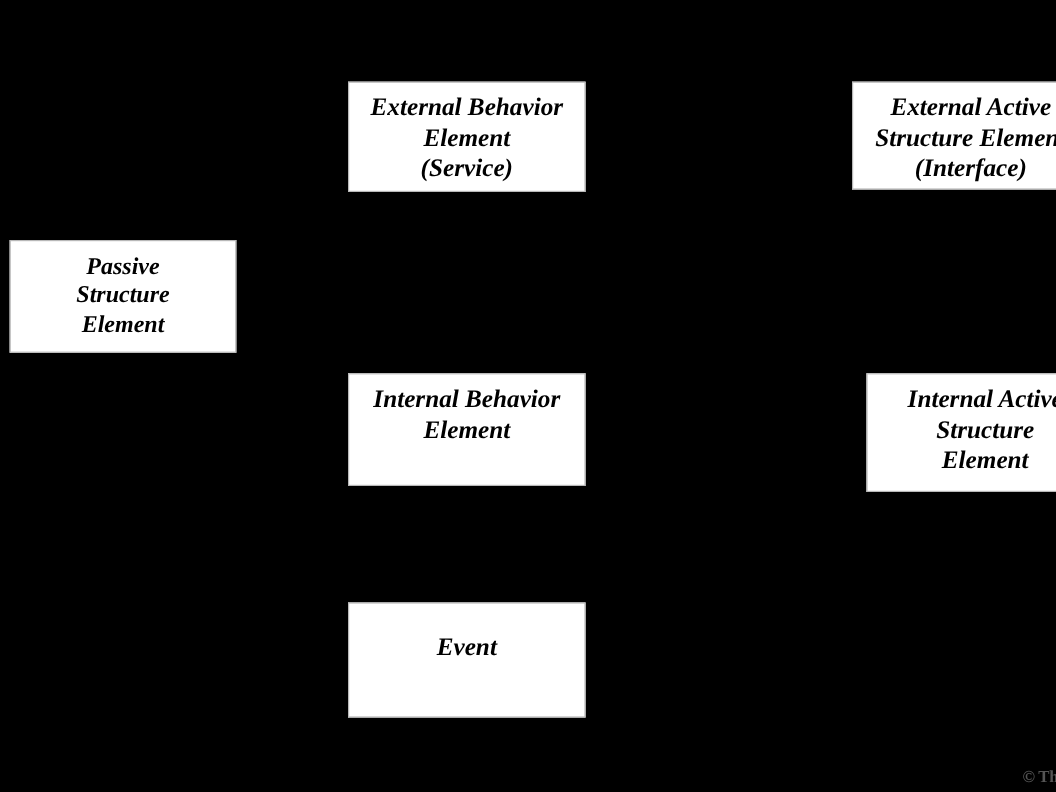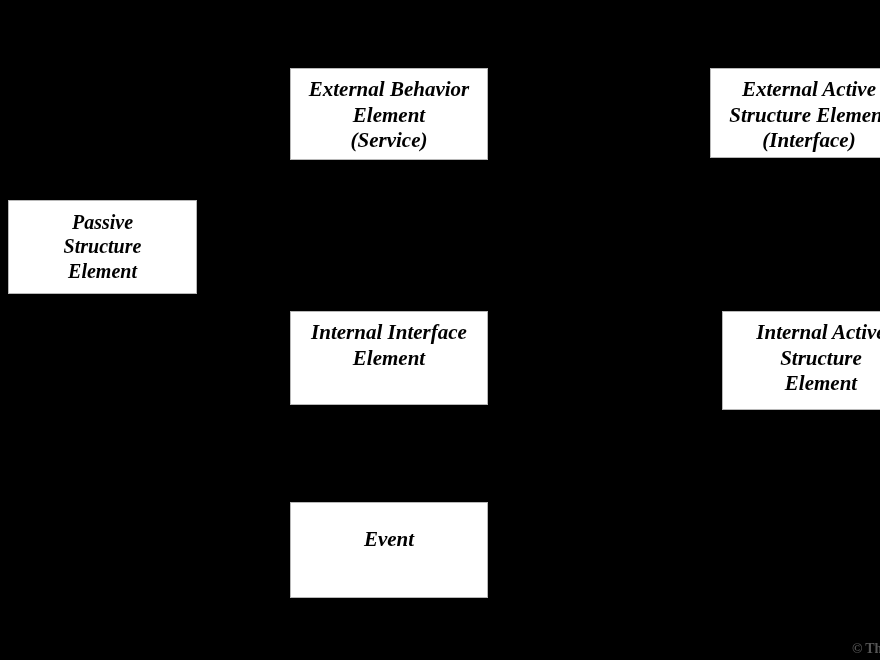--- a/index.html
+++ b/index.html
@@ -80,21 +80,21 @@
 (Interface)</span>
   </div>
 
   <div class="node" id="node-passive-structure">
     <span class="node-label">Passive
 Structure
 Element</span>
   </div>
 
   <div class="node" id="node-internal-behavior">
-    <span class="node-label">Internal Interface
+    <span class="node-label">Internal Behavior
 Element</span>
   </div>
 
   <div class="node" id="node-internal-active">
     <span class="node-label">Internal Active
 Structure
 Element</span>
   </div>
 
   <div class="node" id="node-event">

